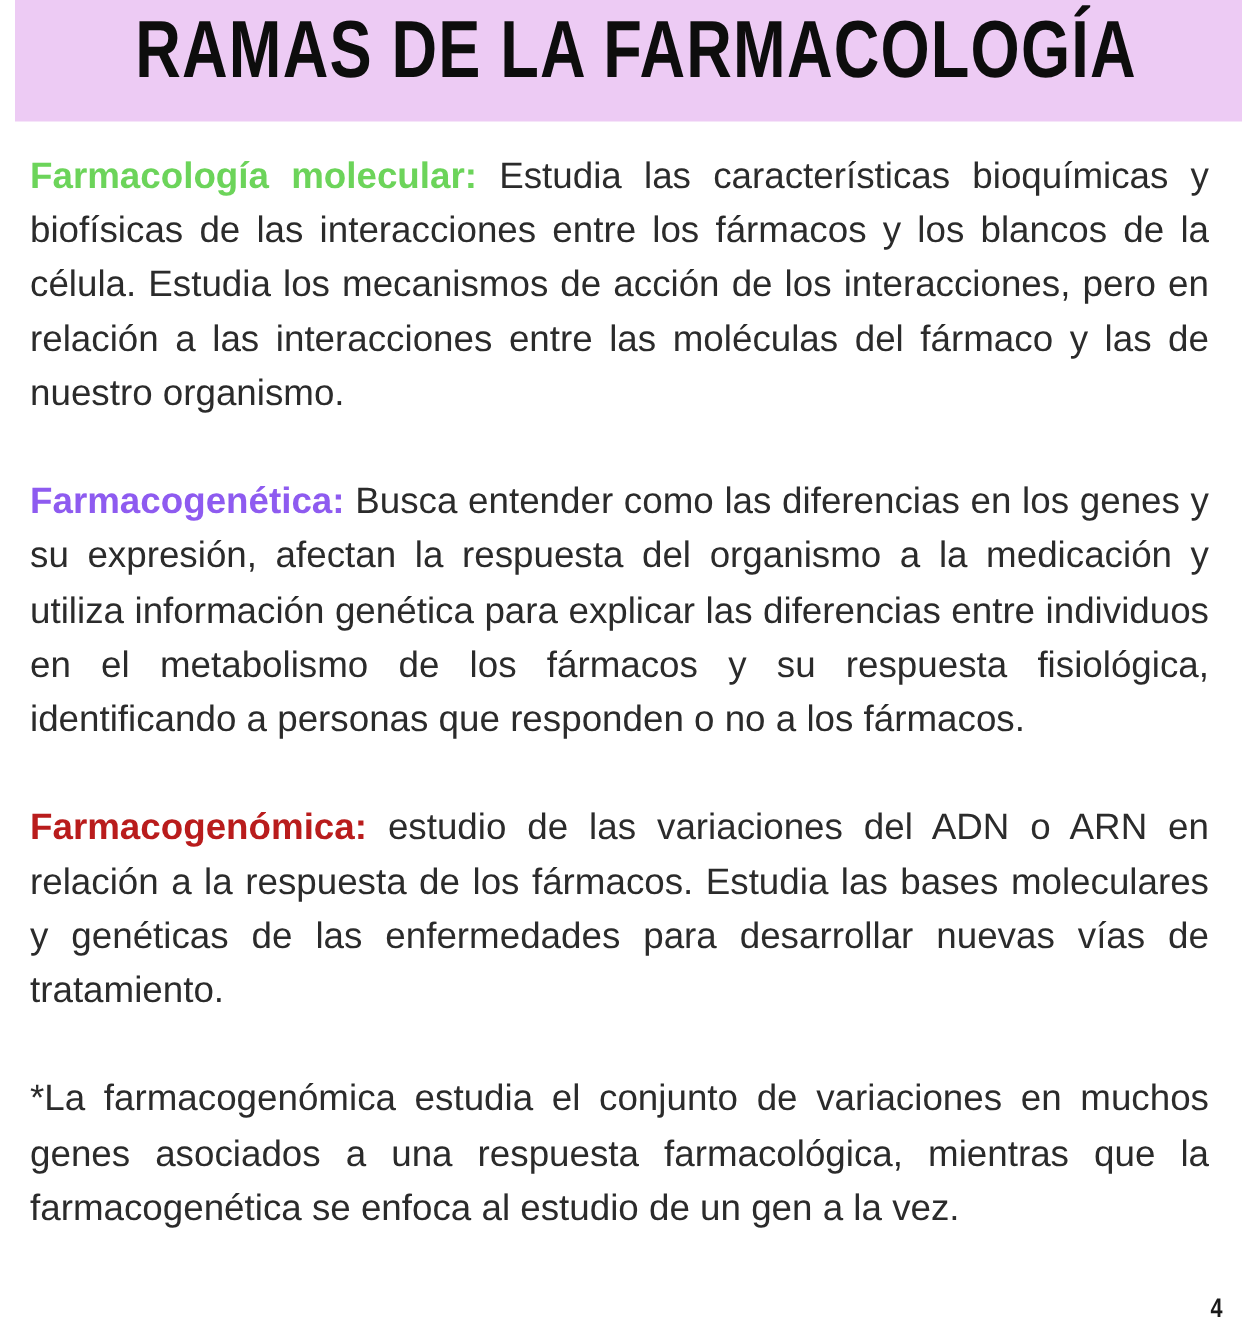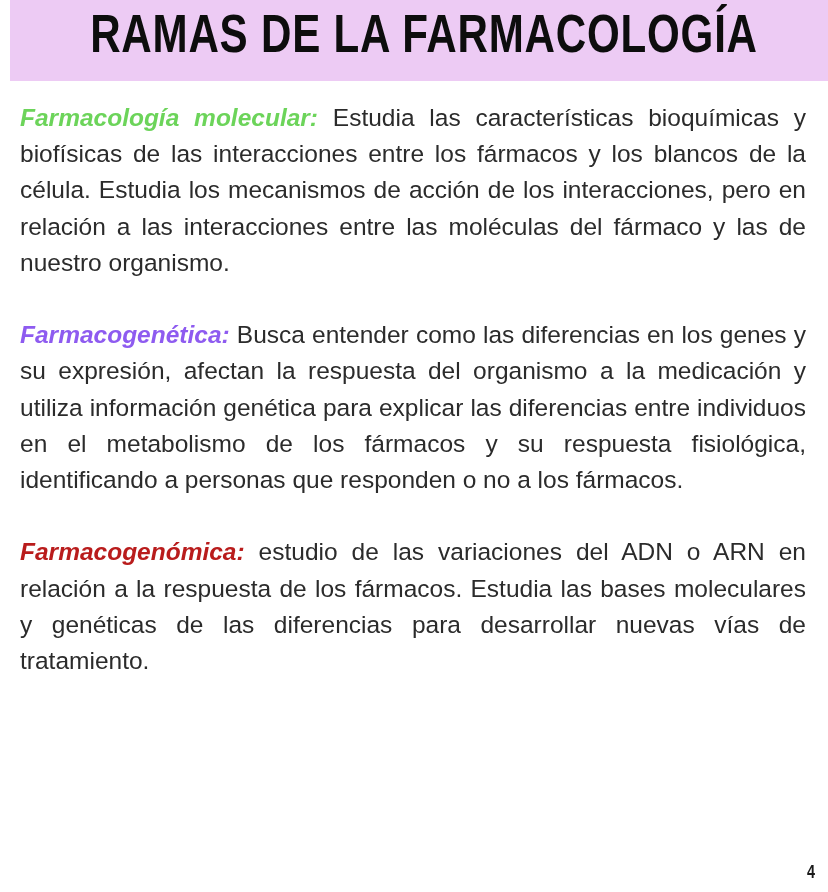--- a/index.html
+++ b/index.html
@@ -16,21 +16,21 @@
       font-size: 54px; letter-spacing: 1px; color: #0d0d0d;
       transform: scaleX(0.78); transform-origin: center; white-space: nowrap;
       margin-top: 2px;
     }
     .content {
       position: absolute; left: 20px; top: 100px; width: 786px;
       font-family: "Liberation Sans", sans-serif;
       font-size: 24.5px; line-height: 36.2px; text-align: justify;
     }
     .para { margin: 0 0 36.2px 0; }
-    .label { font-weight: bold; font-style: italic; }
+    .label { font-weight: bold; }
     .page-number {
       position: absolute; right: 12px; top: 862px;
       font-family: "Liberation Sans", sans-serif; font-weight: bold;
       font-size: 18px; color: #1a1a1a; transform: scaleX(0.8);
     }
   </style>
 </head>
 <body>
 
 <div class="header" style="background: rgb(237, 203, 244);">
@@ -38,17 +38,18 @@
 </div>
 
 <div class="content">
   <p class="para">
     <span class="label" style="color: rgb(108, 212, 90);">Farmacología molecular:</span><span> Estudia las características bioquímicas y biofísicas de las interacciones entre los fármacos y los blancos de la célula. Estudia los mecanismos de acción de los interacciones, pero en relación a las interacciones entre las moléculas del fármaco y las de nuestro organismo.</span>
   </p>
   <p class="para">
     <span class="label" style="color: rgb(142, 91, 240);">Farmacogenética:</span><span> Busca entender como las diferencias en los genes y su expresión, afectan la respuesta del organismo a la medicación y utiliza información genética para explicar las diferencias entre individuos en el metabolismo de los fármacos y su respuesta fisiológica, identificando a personas que responden o no a los fármacos.</span>
   </p>
   <p class="para">
-    <span class="label" style="color: #b91c1c;">Farmacogenómica:</span><span> estudio de las variaciones del ADN o ARN en relación a la respuesta de los fármacos. Estudia las bases moleculares y genéticas de las diferencias para desarrollar nuevas vías de tratamiento.</span>
+    <span class="label" style="color: #b91c1c;">Farmacogenómica:</span><span> estudio de las variaciones del ADN o ARN en relación a la respuesta de los fármacos. Estudia las bases moleculares y genéticas de las enfermedades para desarrollar nuevas vías de tratamiento.</span>
   </p>
+  <p class="para">*La farmacogenómica estudia el conjunto de variaciones en muchos genes asociados a una respuesta farmacológica, mientras que la farmacogenética se enfoca al estudio de un gen a la vez.</p>
 </div>
 
 <div class="page-number">4</div>
 
 </body></html>

